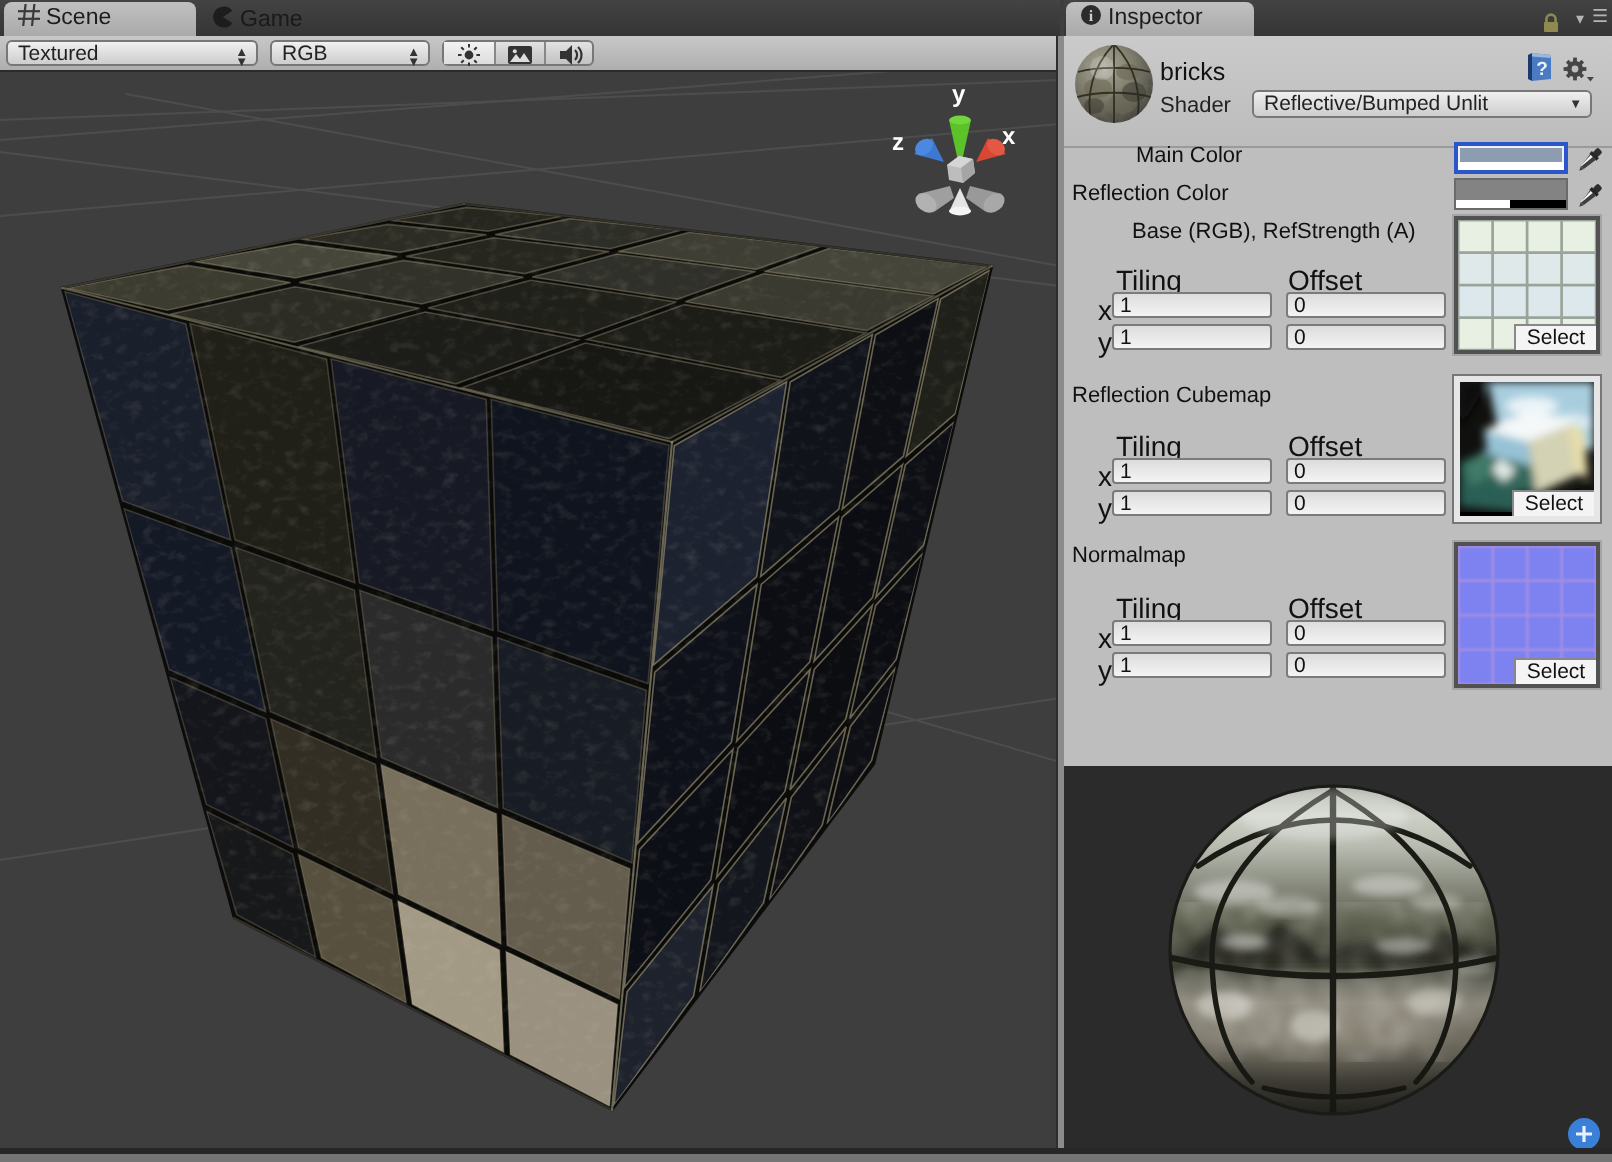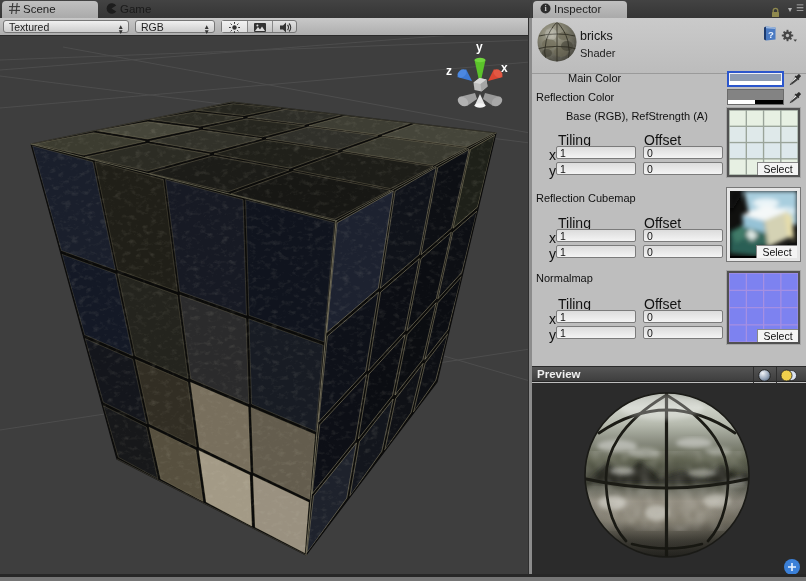--- a/index.html
+++ b/index.html
@@ -238,20 +238,21 @@
 <path d="M20,0 A 52 46 0 0 0 9,40"></path>
               <path d="M20,0 A 52 46 0 0 1 31,40"></path>
 <path d="M0,27 A 27 8 0 0 1 40,27"></path>
               <path d="M2,14 A 24 6 0 0 1 38,14"></path>
 </g>
           </g>
 <circle cx="14" cy="12" r="6" fill="rgba(255,255,255,0.18)"></circle>
 </svg></div>
    <div class="lbl" style="left:48px;top:11px;font-size:12.5px;">bricks</div>
    <div class="lbl" style="left:48px;top:29px;color:#222;">Shader</div>
+   <div class="dd" style="left:94px;top:27px;width:170px;height:14px;line-height:13px;">Reflective/Bumped Unlit<span class="ddarr" style="top:4px">▼</span></div>
    <div style="position:absolute;left:230px;top:8px;"><svg width="14" height="15" viewBox="0 0 14 15">
           <path d="M4,0.5 L13.5,1.5 L13.5,13.5 L4,14.5 Z" fill="#4a7ac2"></path>
           <path d="M4,0.5 L2,1.5 L2,13.5 L4,14.5 Z" fill="#1c3a6e"></path>
           <path d="M4,0.5 L13.5,1.5 L13.2,3 L4,2.2 Z" fill="#9db8dd"></path>
           <text x="9" y="11.5" font-size="9.5" font-weight="bold" fill="#eaf2ff" text-anchor="middle">?</text>
         </svg></div>
    <div style="position:absolute;left:249px;top:10px;"><svg width="16" height="13" viewBox="0 0 16 13">
           <g fill="#464646">
             <circle cx="6.5" cy="6.5" r="4"></circle>
             <g stroke="#464646" stroke-width="1.9">
@@ -383,39 +384,20 @@
         </g>
       </svg><div class="selbtn">Select</div></div>
  <div class="lbl small" style="left:26px;top:278px">Tiling</div>
     <div class="lbl small" style="left:112px;top:278px">Offset</div>
     <div class="lbl small" style="left:17px;top:293px">x</div>
     <div class="fld" style="left:24px;top:292px;width:80px">1</div>
     <div class="fld" style="left:111px;top:292px;width:80px">0</div>
     <div class="lbl small" style="left:17px;top:309px">y</div>
     <div class="fld" style="left:24px;top:308px;width:80px">1</div>
     <div class="fld" style="left:111px;top:308px;width:80px">0</div>
- <div id="pvhead">
-   <span style="position:absolute;left:5px;top:1px;font-size:11.5px;font-weight:bold;color:#eee;">Preview</span>
-   <div style="position:absolute;left:221px;top:0;width:1px;height:16px;background:#2e2e2e;"></div>
-   <div style="position:absolute;left:244px;top:0;width:1px;height:16px;background:#2e2e2e;"></div>
-   <svg width="13" height="13" viewBox="0 0 13 13" style="position:absolute;left:226px;top:2px;">
-        <defs>
-          <radialGradient id="pb1" cx="0.35" cy="0.3" r="0.8">
-            <stop offset="0" stop-color="#f2f4f8"></stop>
-            <stop offset="0.6" stop-color="#9aa8bc"></stop>
-            <stop offset="1" stop-color="#5a6a80"></stop>
-          </radialGradient>
-        </defs>
-        <circle cx="6.5" cy="6.5" r="5.8" fill="url(#pb1)" stroke="#222" stroke-width="1"></circle>
-      </svg>
-   <svg width="20" height="13" viewBox="0 0 20 13" style="position:absolute;left:248px;top:2px;">
-        <circle cx="11.5" cy="6.5" r="5" fill="#dde4f2" stroke="#222" stroke-width="0.8"></circle>
-        <circle cx="6.5" cy="6.5" r="5.5" fill="#f0d04c" stroke="#222" stroke-width="0.8"></circle>
-      </svg>
- </div>
  <div id="pvbody"><svg width="274" height="192" viewBox="0 0 274 192">
 <defs>
 <clipPath id="sph">
             <circle cx="135" cy="92" r="82"></circle>
           </clipPath>
 <linearGradient id="sky" x1="0" y1="0" x2="0" y2="1">
  <stop offset="0" stop-color="#a8aca2"></stop>
             <stop offset="0.09" stop-color="#ccd0c6"></stop>
             <stop offset="0.19" stop-color="#b6baae"></stop>
  <stop offset="0.3" stop-color="#888b7e"></stop>

